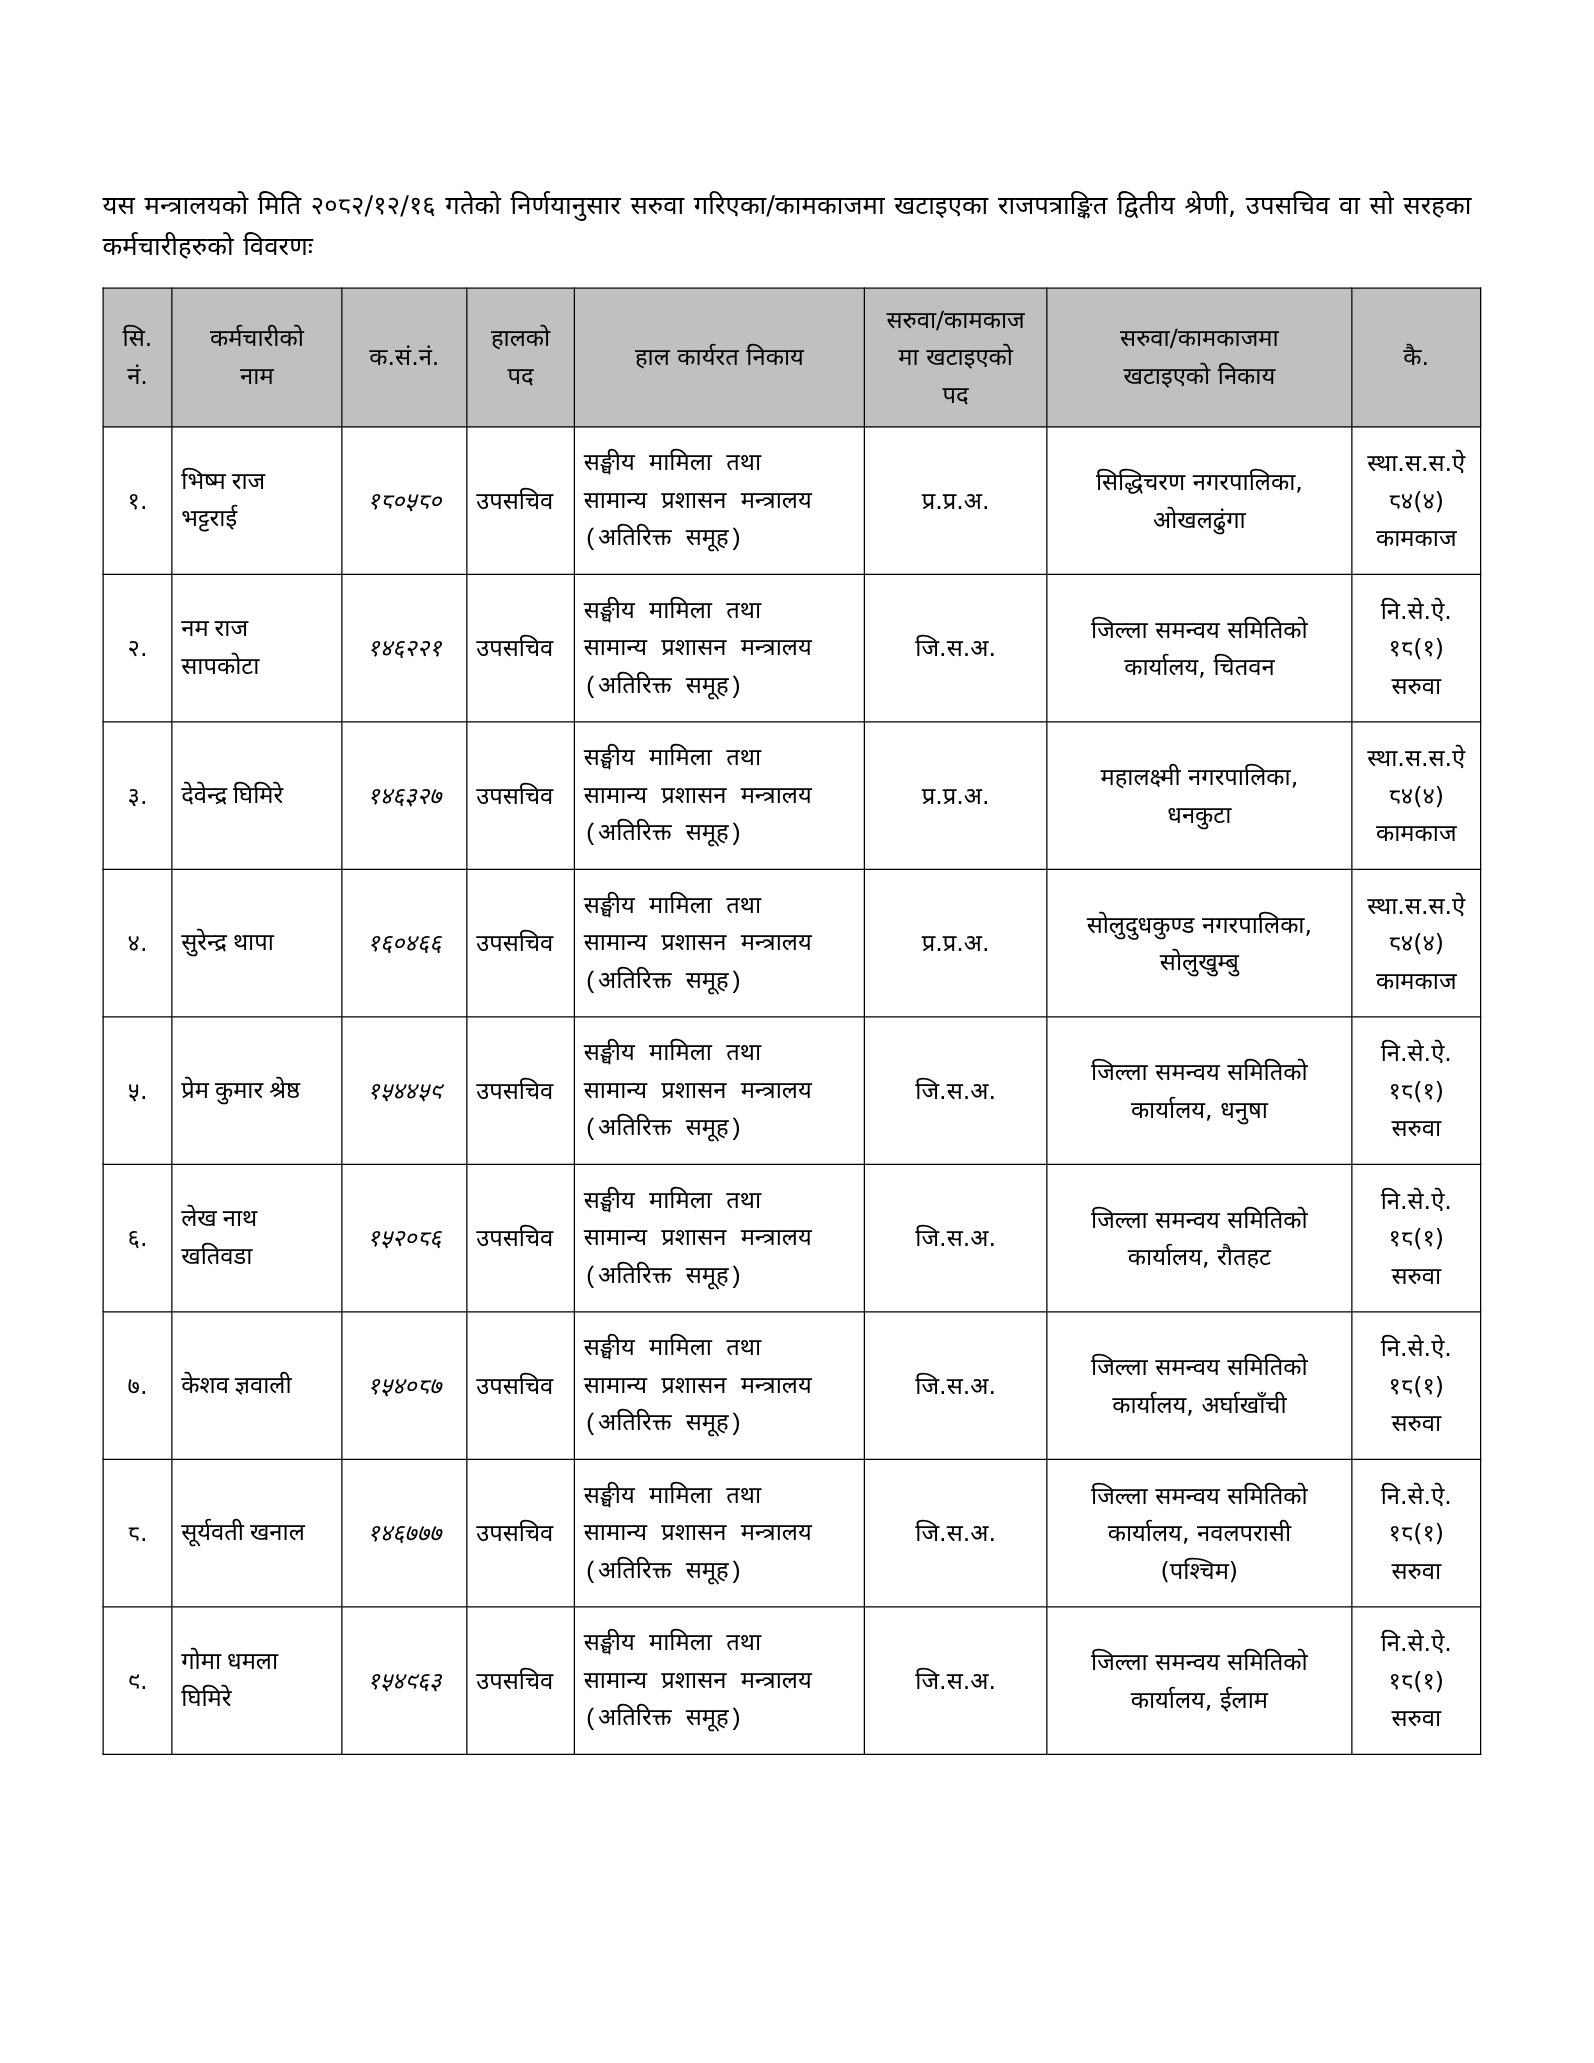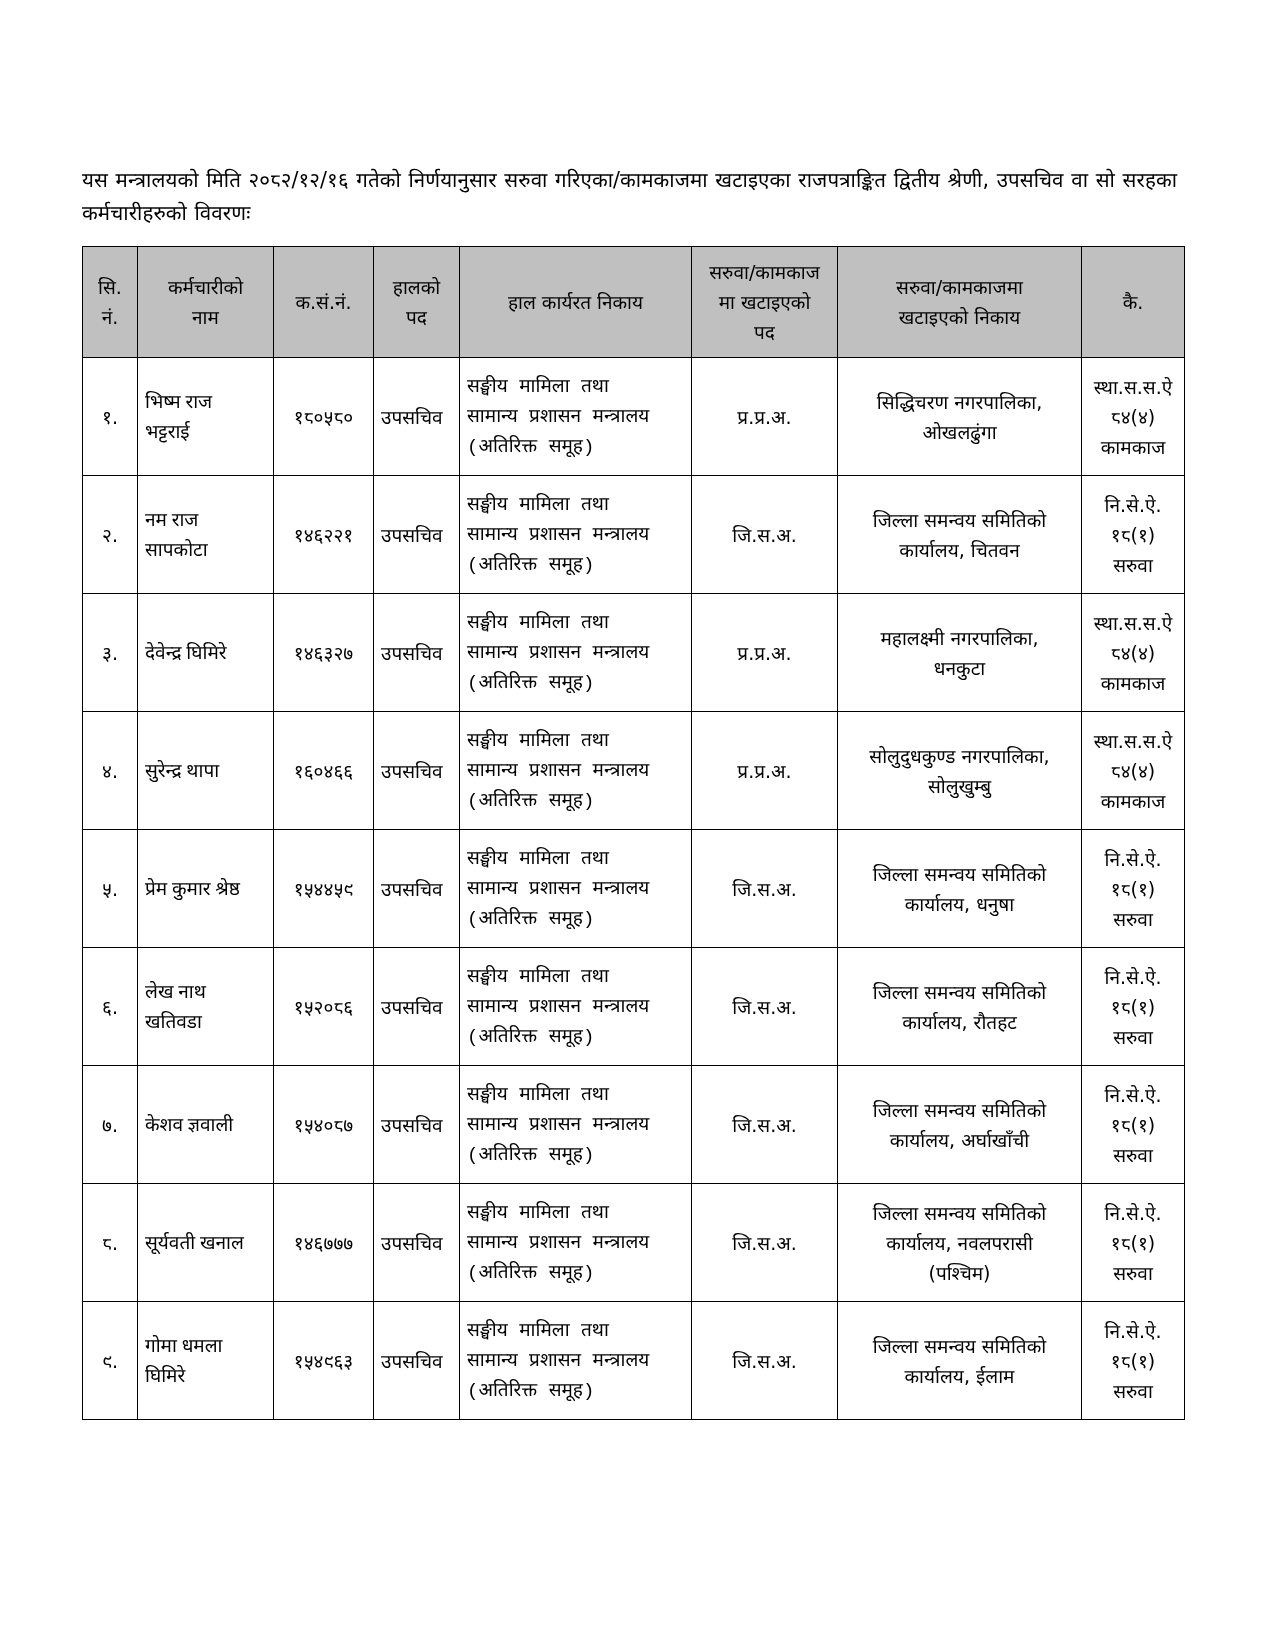--- a/index.html
+++ b/index.html
@@ -22,21 +22,21 @@
     height: 1650px;
     box-sizing: border-box;
     padding: 148px 88px 0 82px;
   }
 
   .intro {
     font-size: 20.5px;
     line-height: 1.62;
     letter-spacing: 0.1px;
     text-align: left;
-    margin: 16px 0 16px 0;
+    margin: 0 0 16px 0;
     word-spacing: 1px;
   }
 
   table.transfer-table {
     border-collapse: collapse;
     table-layout: fixed;
     width: 1102px;
     margin: 0;
   }
 
@@ -64,21 +64,21 @@
   col.c-name    { width: 136px; }
   col.c-code    { width: 100px; }
   col.c-post    { width: 86px; }
   col.c-office  { width: 232px; }
   col.c-newpost { width: 146px; }
   col.c-newoff  { width: 244px; }
   col.c-remark  { width: 103px; }
 
   td.sn       { text-align: center; vertical-align: bottom; padding-bottom: 16px; }
   td.name     { text-align: left;   padding-left: 12px; font-family: Liberation Serif, serif; }
-  td.code     { text-align: center; }
+  td.code     { text-align: center; font-style: italic; }
   td.post     { text-align: left; }
   td.office   { text-align: left;   padding-left: 10px; font-family: Liberation Mono, monospace; }
   td.newpost  { text-align: center; }
   td.newoff   { text-align: center;   padding-left: 12px; }
   td.remark   { text-align: center; font-size: 18px; line-height: 1.6; }
 
   tbody tr { height: 118px; }
 
   .ln { display: block; }
 </style>

